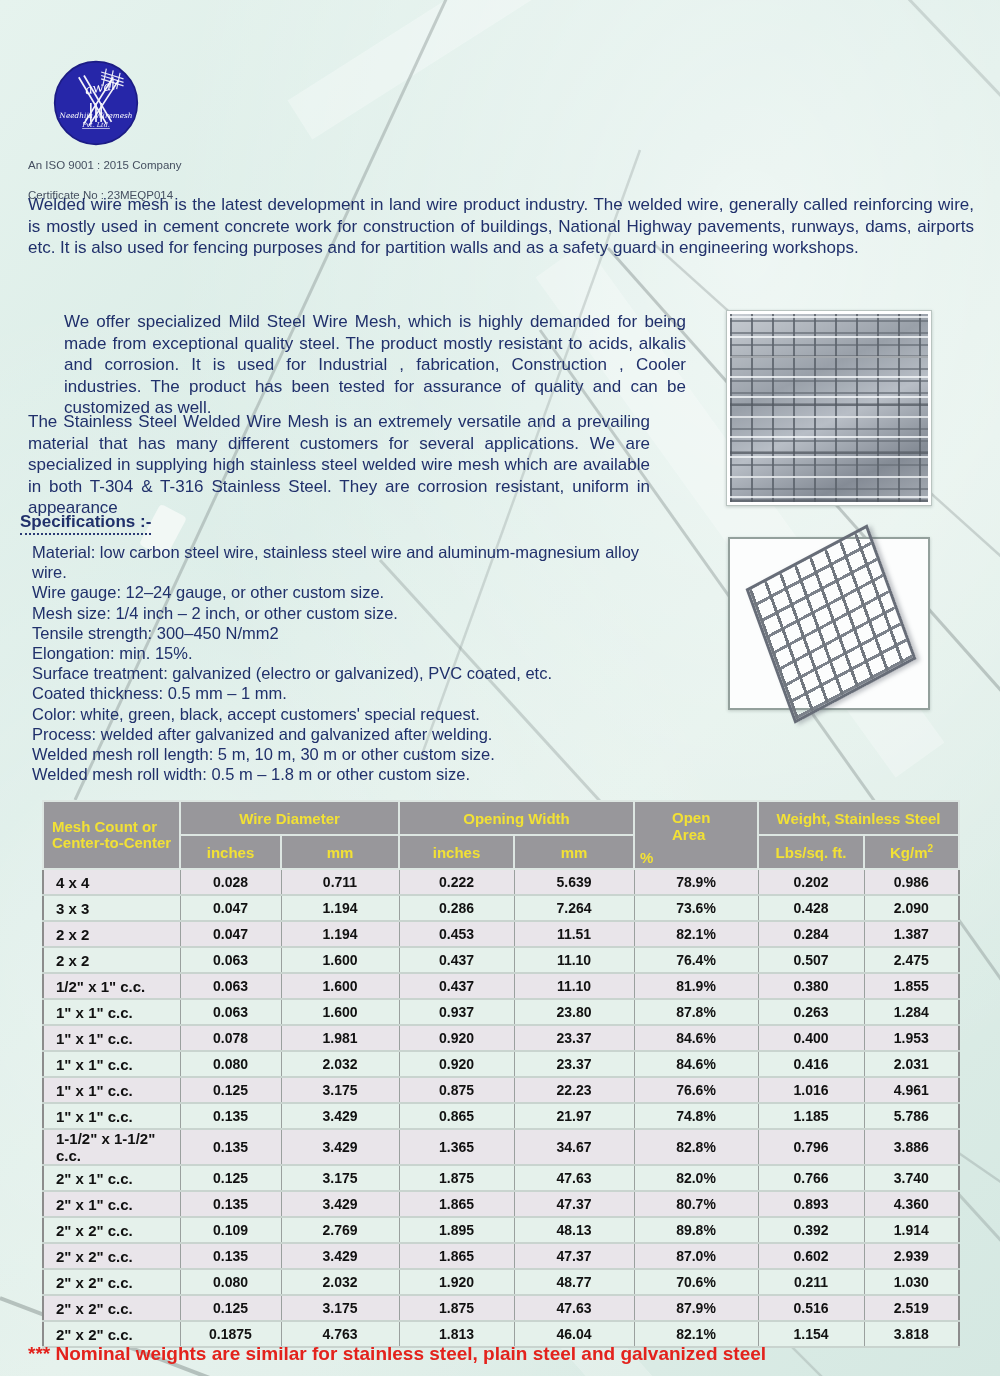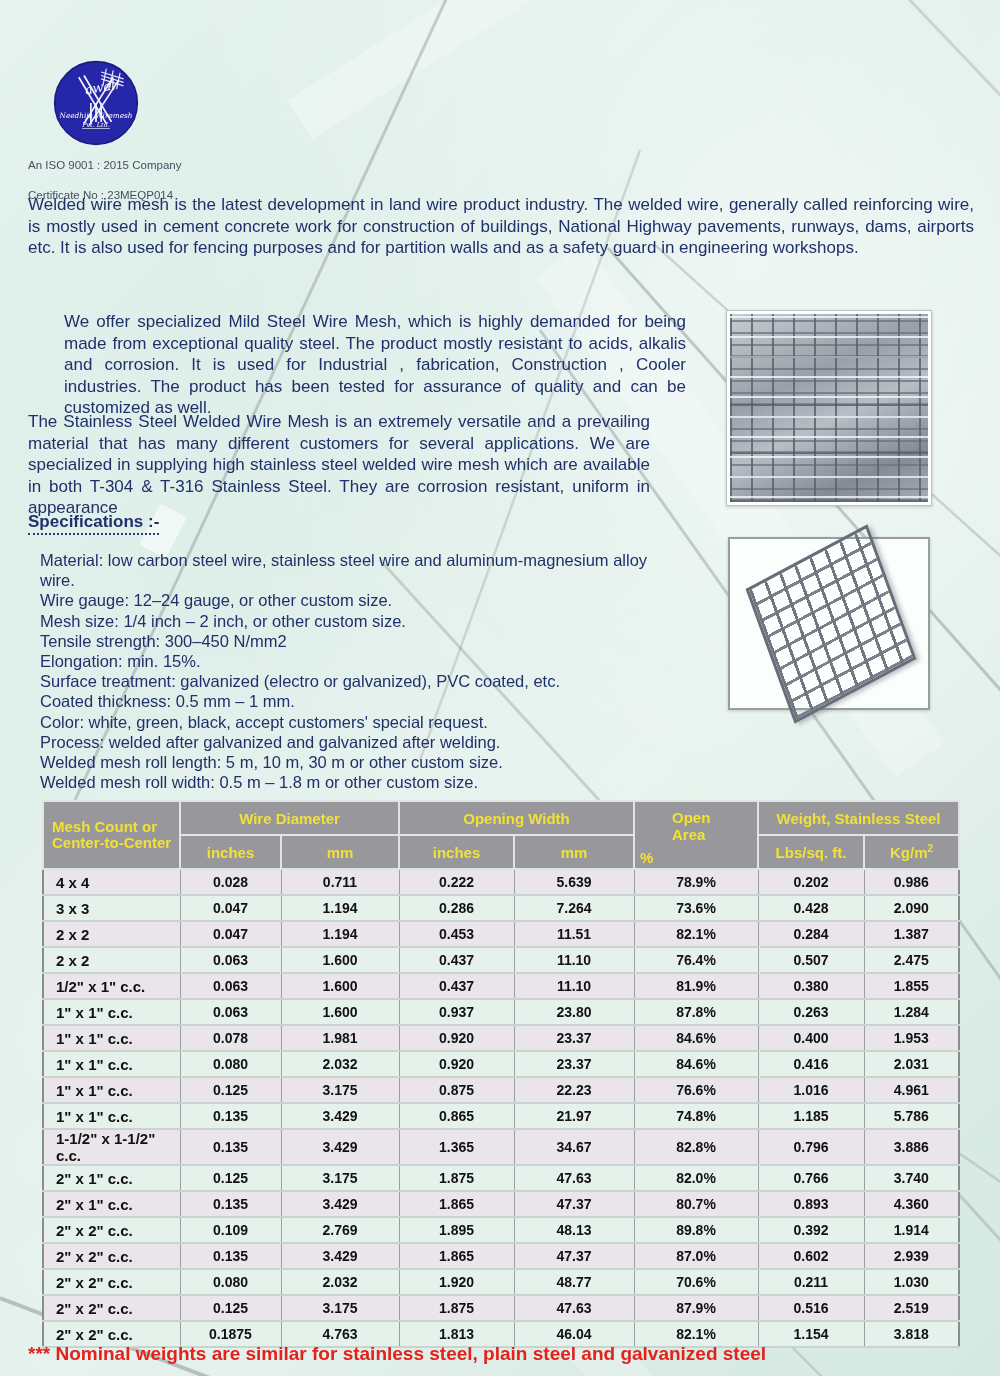--- a/index.html
+++ b/index.html
@@ -19,23 +19,23 @@
   .iso-line, .cert-line { color:#454f60; font-size:11.5px; line-height:14px; margin-top:16px; }
   .iso-line { margin-top:12px; }
 
   
   .para { position:absolute; color:#20306b; font-size:17px; line-height:21.5px; text-align:justify; }
   .p-intro { left:28px; top:194px; width:946px; }
   .p-mild  { left:28px; top:311px; width:622px;margin-left:36px; }
   .p-ss    { left:28px; top:411px; width:622px; }
 
   
-  .specs { position:absolute; left:28px; top:512px; width:650px; color:#20306b; }
+  .specs { position:absolute; left:20px; top:512px; width:650px; color:#20306b; }
   .specs-heading { font-size:17px; font-weight:bold; display:inline-block; border-bottom:2px dotted #2a3a74; padding-bottom:1px; }
-  .specs-list { list-style:none; margin-top:15px; }
+  .specs-list { list-style:none; margin-top:7px; }
   .specs-list li { font-size:16.5px; line-height:20.2px; padding-left:12px; }
 
   
   .photo { position:absolute; background:#fff; }
   .photo-stacked { left:726px; top:310px; width:206px; height:196px; padding:3px; border:1px solid #b9c4c0; box-shadow:0 1px 3px rgba(60,80,75,.25); }
   .photo-stacked .mesh-stack {
     width:100%; height:100%;
     background:
       repeating-linear-gradient(0deg,  rgba(70,76,84,.38) 0 3px,  rgba(255,255,255,0) 3px 48px),
       repeating-linear-gradient(0deg,  rgba(245,248,250,.8) 4px 6px, rgba(255,255,255,0) 6px 24px),

